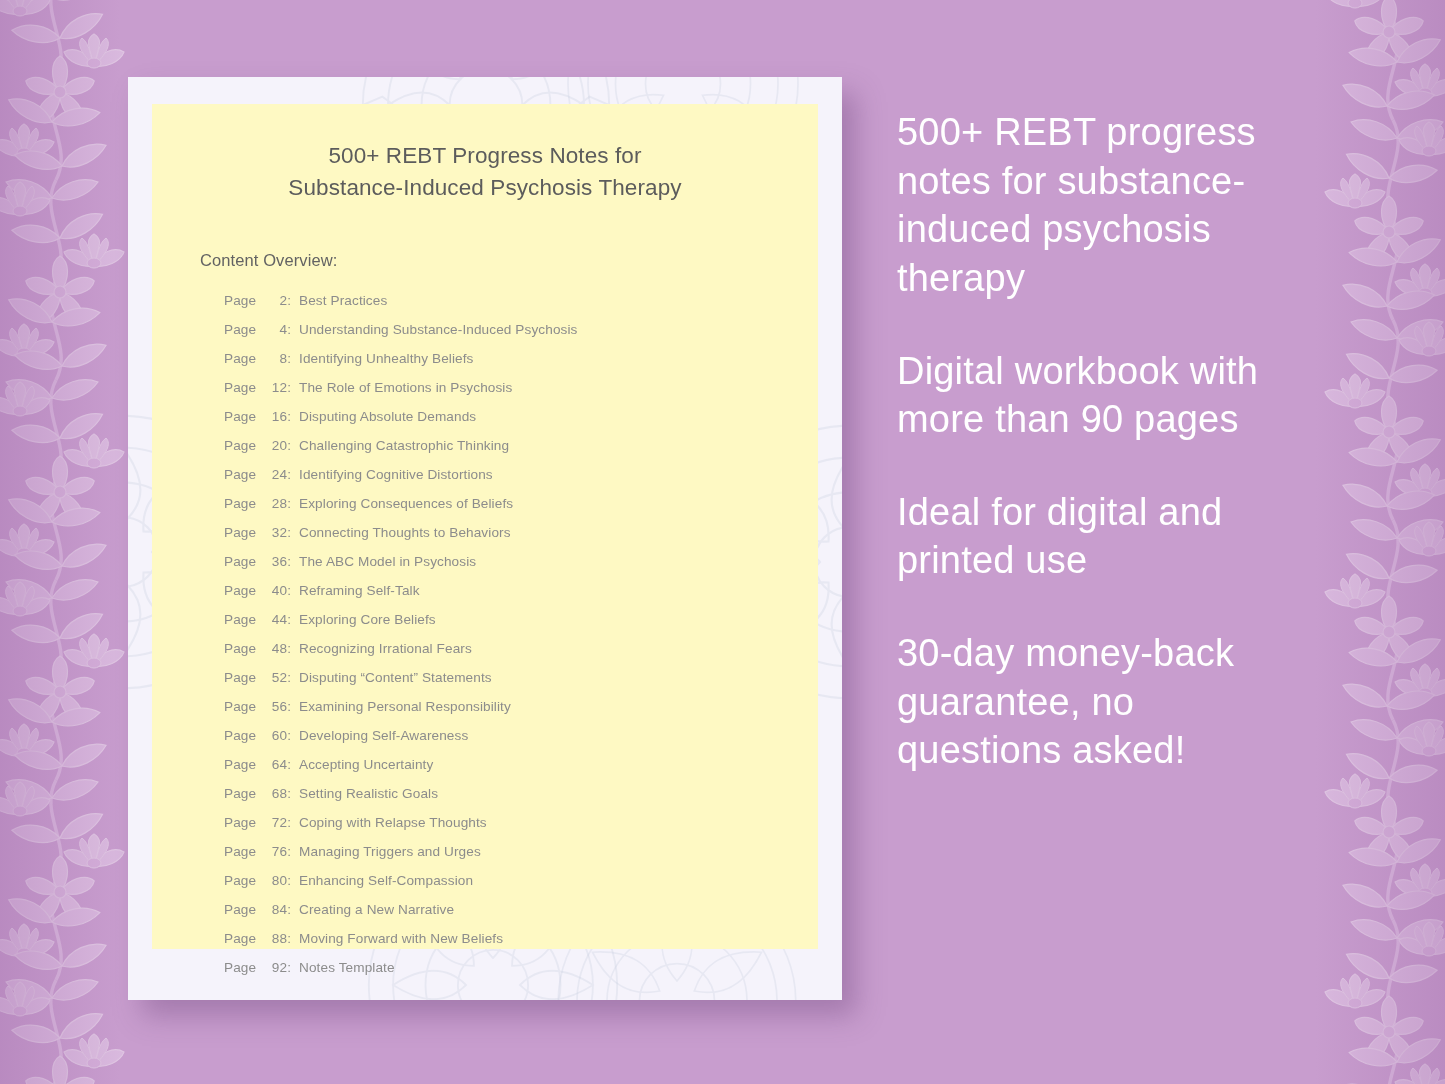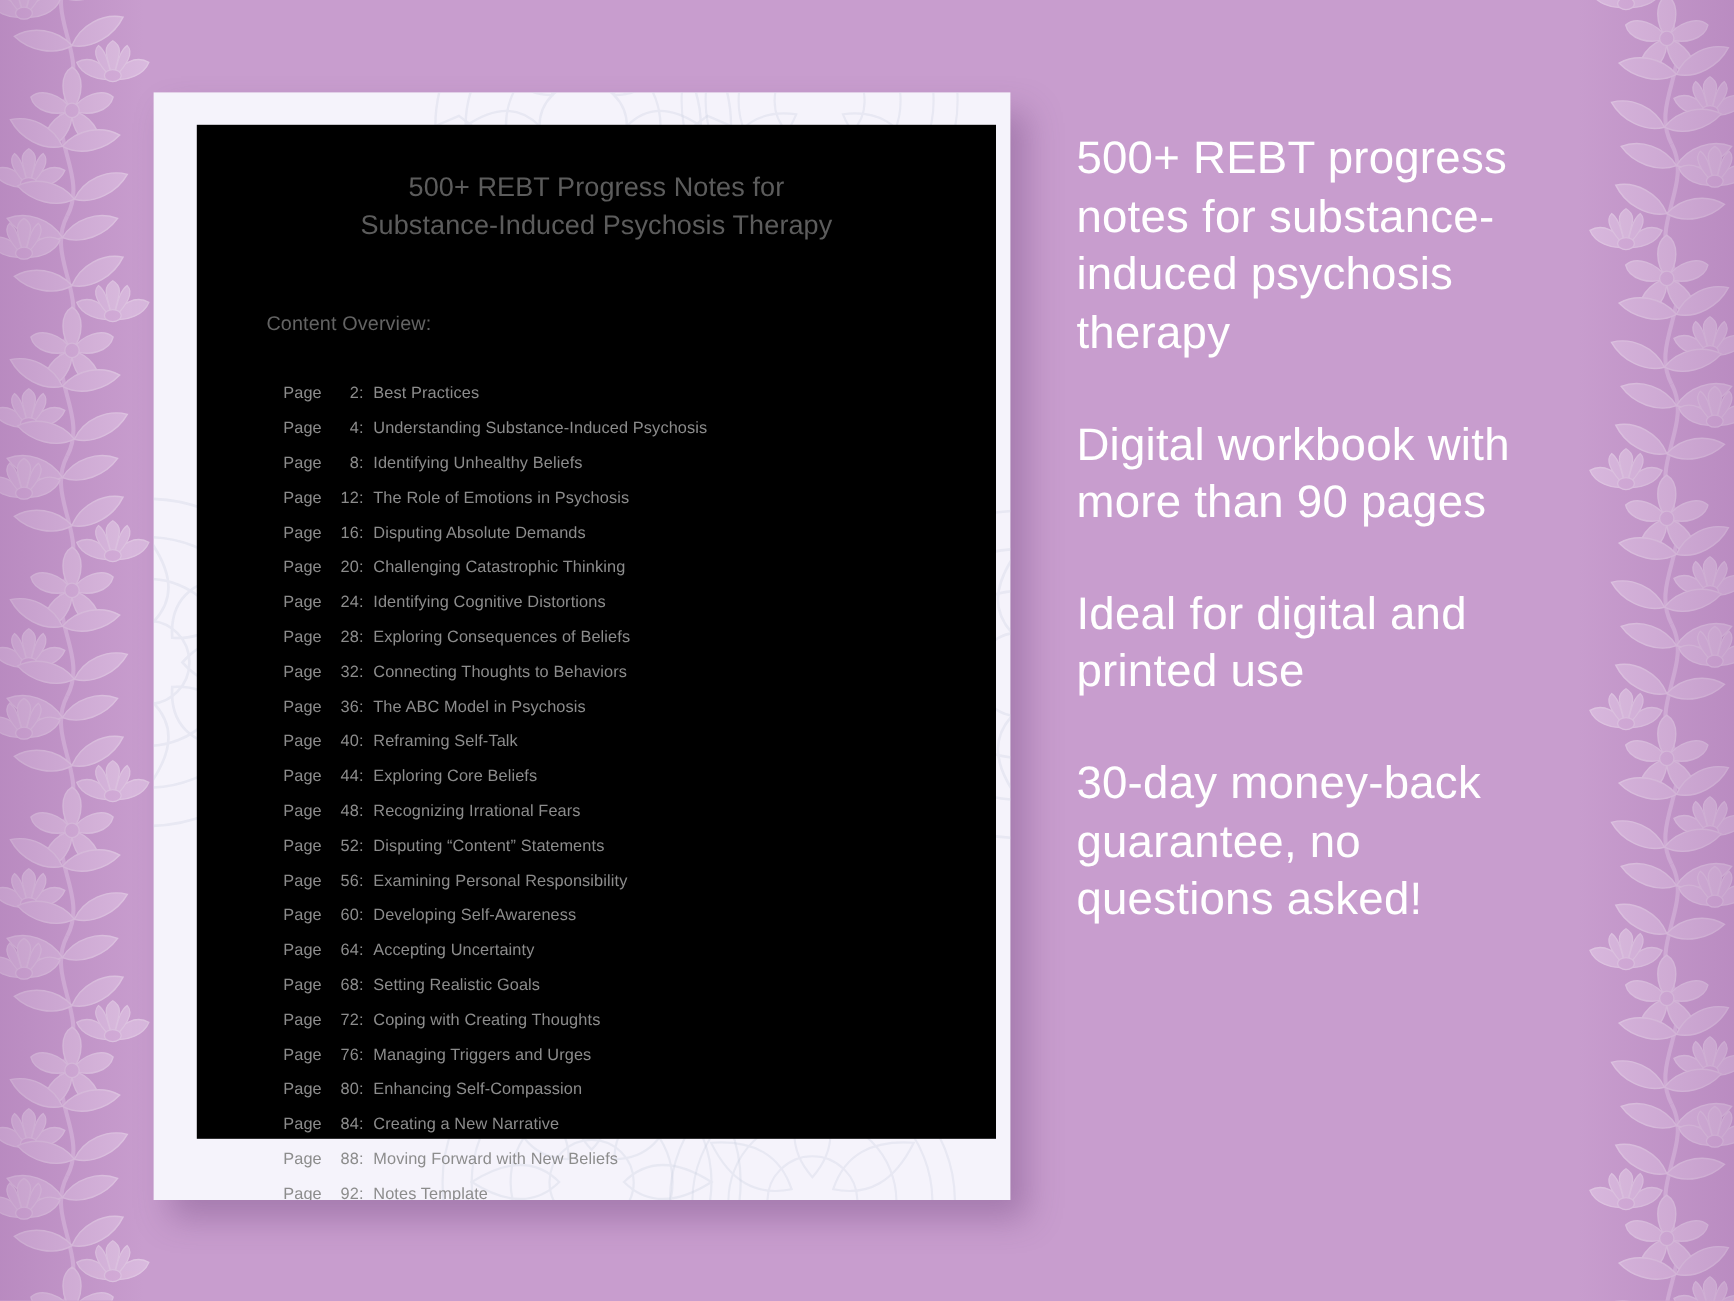--- a/index.html
+++ b/index.html
@@ -70,56 +70,56 @@
   .m-top    { top: -112px; left: 218px;  width: 280px; height: 280px; }
   .m-top2   { top: -118px; left: 430px;  width: 250px; height: 250px; }
   .m-left   { top: 330px;  left: -150px; width: 290px; height: 290px; }
   .m-right  { top: 340px;  right: -152px;width: 290px; height: 290px; }
   .m-bottom { bottom:-120px;left: 230px; width: 270px; height: 270px; }
   .m-bottom2{ bottom:-126px;left: 424px; width: 250px; height: 250px; }
 
   
   #sheet {
     position: absolute;
-    left: 36px;
+    left: 24px;
     top: 27px;
     width: 666px;
     height: 845px;
-    background: #000000;
+    background: #fef9c3;
   }
 
   #doc-title {
     margin: 0;
     padding: 36px 60px 0 60px;
     text-align: center;
     font-size: 22.5px;
     font-weight: 400;
     line-height: 1.42;
     color: #5c5c5c;
     letter-spacing: 0.1px;
   }
   #doc-title .tline { display: block; }
 
   #overview-label {
-    margin: 11px;
+    margin: 1px;
     padding: 46px 0 0 47px;
     font-size: 16.5px;
     font-weight: 400;
     color: #636363;
     letter-spacing: 0.1px;
   }
 
   #toc {
     margin: 0;
     padding: 22px 0 0 0;
     list-style: none;
   }
   .toc-row {
     display: flex;
-    align-items: center;
+    align-items: flex-start;
     padding: 0 0 0 72px;
     height: 29px;
     font-size: 13.6px;
     color: #8c8c8c;
     letter-spacing: 0.1px;
     white-space: nowrap;
   }
   .toc-pagelabel {
     display: inline-block;
   }
@@ -464,21 +464,21 @@
           <li class="toc-row">
             <span class="toc-pagelabel">Page</span>
             <span class="toc-num">68</span>
             <span class="toc-colon">:</span>
             <span class="toc-title">Setting Realistic Goals</span>
           </li>
           <li class="toc-row">
             <span class="toc-pagelabel">Page</span>
             <span class="toc-num">72</span>
             <span class="toc-colon">:</span>
-            <span class="toc-title">Coping with Creating Thoughts</span>
+            <span class="toc-title">Coping with Relapse Thoughts</span>
           </li>
           <li class="toc-row">
             <span class="toc-pagelabel">Page</span>
             <span class="toc-num">76</span>
             <span class="toc-colon">:</span>
             <span class="toc-title">Managing Triggers and Urges</span>
           </li>
           <li class="toc-row">
             <span class="toc-pagelabel">Page</span>
             <span class="toc-num">80</span>

